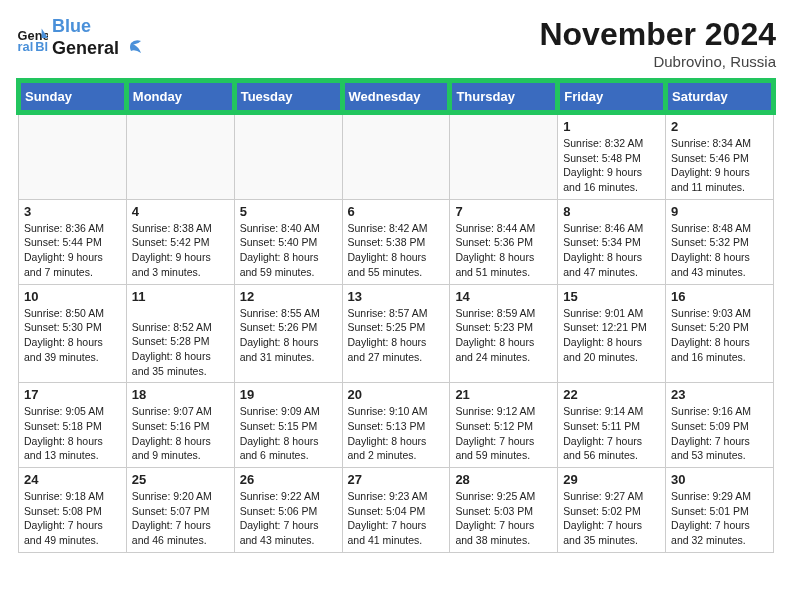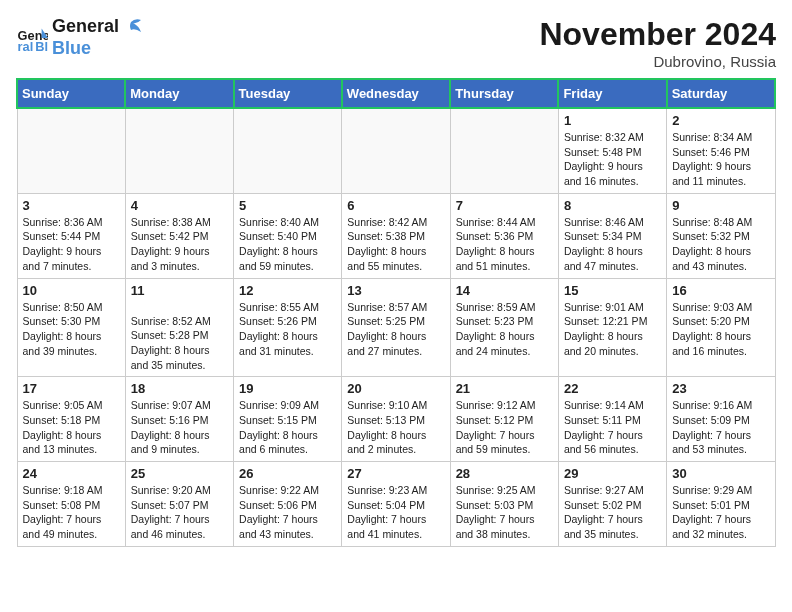--- a/index.html
+++ b/index.html
@@ -43,21 +43,21 @@
       border-collapse: collapse;
       table-layout: fixed;
     }
     th {
       background-color: #3a6bbf;
       color: #fff;
       font-size: 13px;
       font-weight: bold;
       padding: 6px 4px;
       text-align: left;
-      border: 2px solid #22c55e;
+      border: 5px solid #22c55e;
     }
     td {
       border: 1px solid #ccc;
       vertical-align: top;
       padding: 4px 5px;
       font-size: 10.5px;
       color: #222;
       height: 80px;
       background: #fff;
     }
@@ -80,27 +80,27 @@
 
 <div class="header">
   <div class="logo">
     <svg class="logo-icon" viewBox="0 0 40 40">
       <text x="2" y="22" font-size="16" font-weight="bold" fill="#1a1a1a">Gene</text>
       <text x="2" y="36" font-size="16" font-weight="bold" fill="#4a90d9">ral</text>
       <polygon points="32,8 40,20 32,20" fill="#4a90d9"></polygon>
       <text x="24" y="36" font-size="16" font-weight="bold" fill="#4a90d9">Bl</text>
     </svg>
     <div style="line-height:1.2">
+      <div style="font-size:18px; font-weight:bold; color:#4a90d9;">Blue</div>
       <div style="display:flex; align-items:center; gap:2px">
         <span style="font-size:18px; font-weight:bold; color:#1a1a1a;">General</span>
         <svg width="22" height="18" viewBox="0 0 22 18">
           <path d="M10 4 Q14 0 20 2 Q16 6 12 5 Q18 8 20 14 Q14 10 10 12 Q8 8 10 4Z" fill="#4a90d9"></path>
         </svg>
       </div>
-      <div style="font-size:18px; font-weight:bold; color:#4a90d9;">Blue</div>
     </div>
   </div>
   <div class="title-block">
     <div class="month-title">November 2024</div>
     <div class="location">Dubrovino, Russia</div>
   </div>
 </div>
 
 <table>
   <thead>

